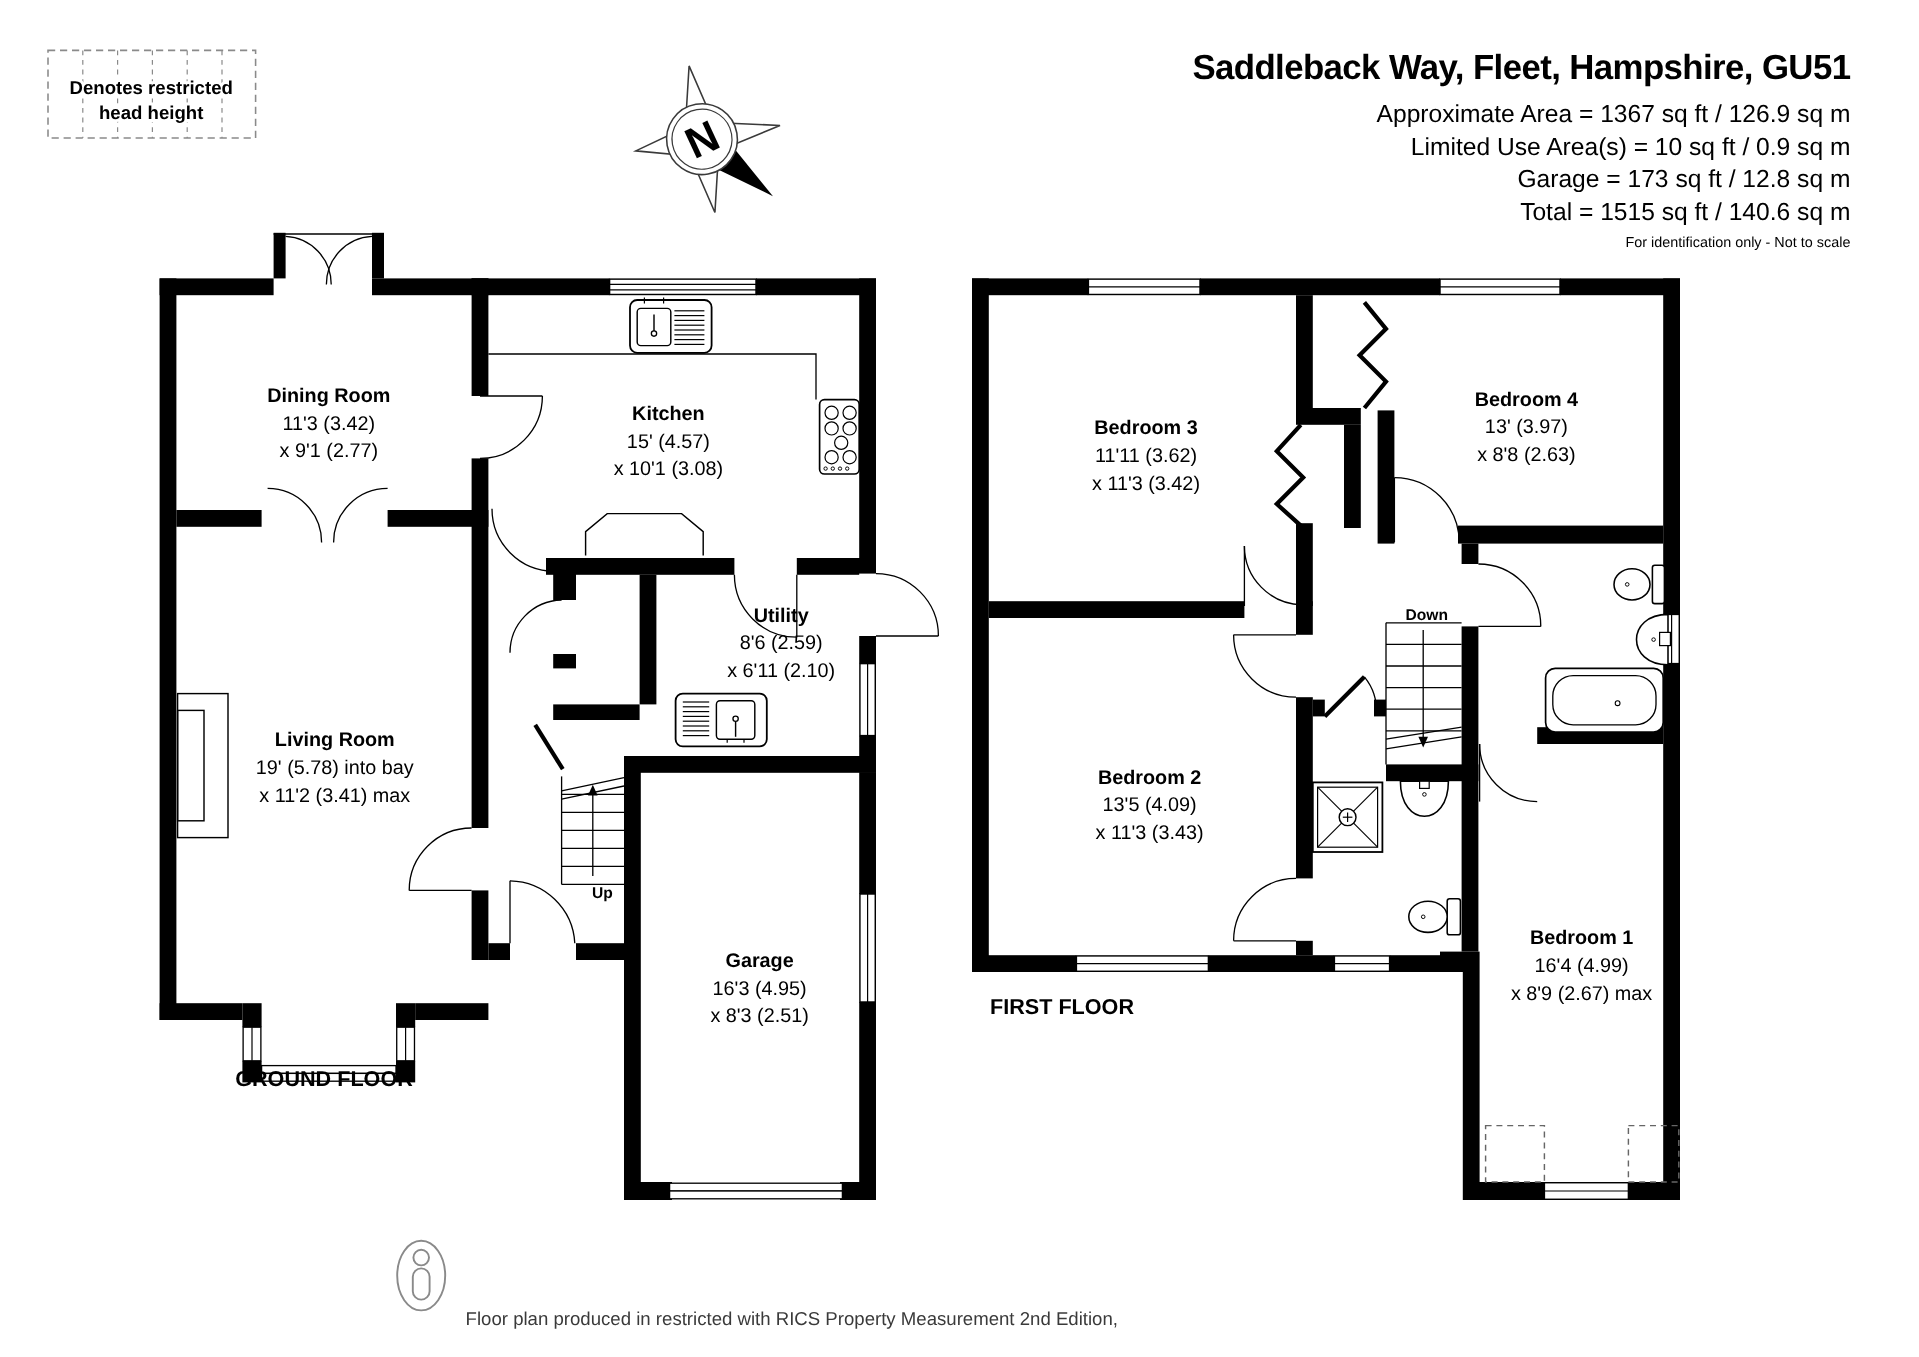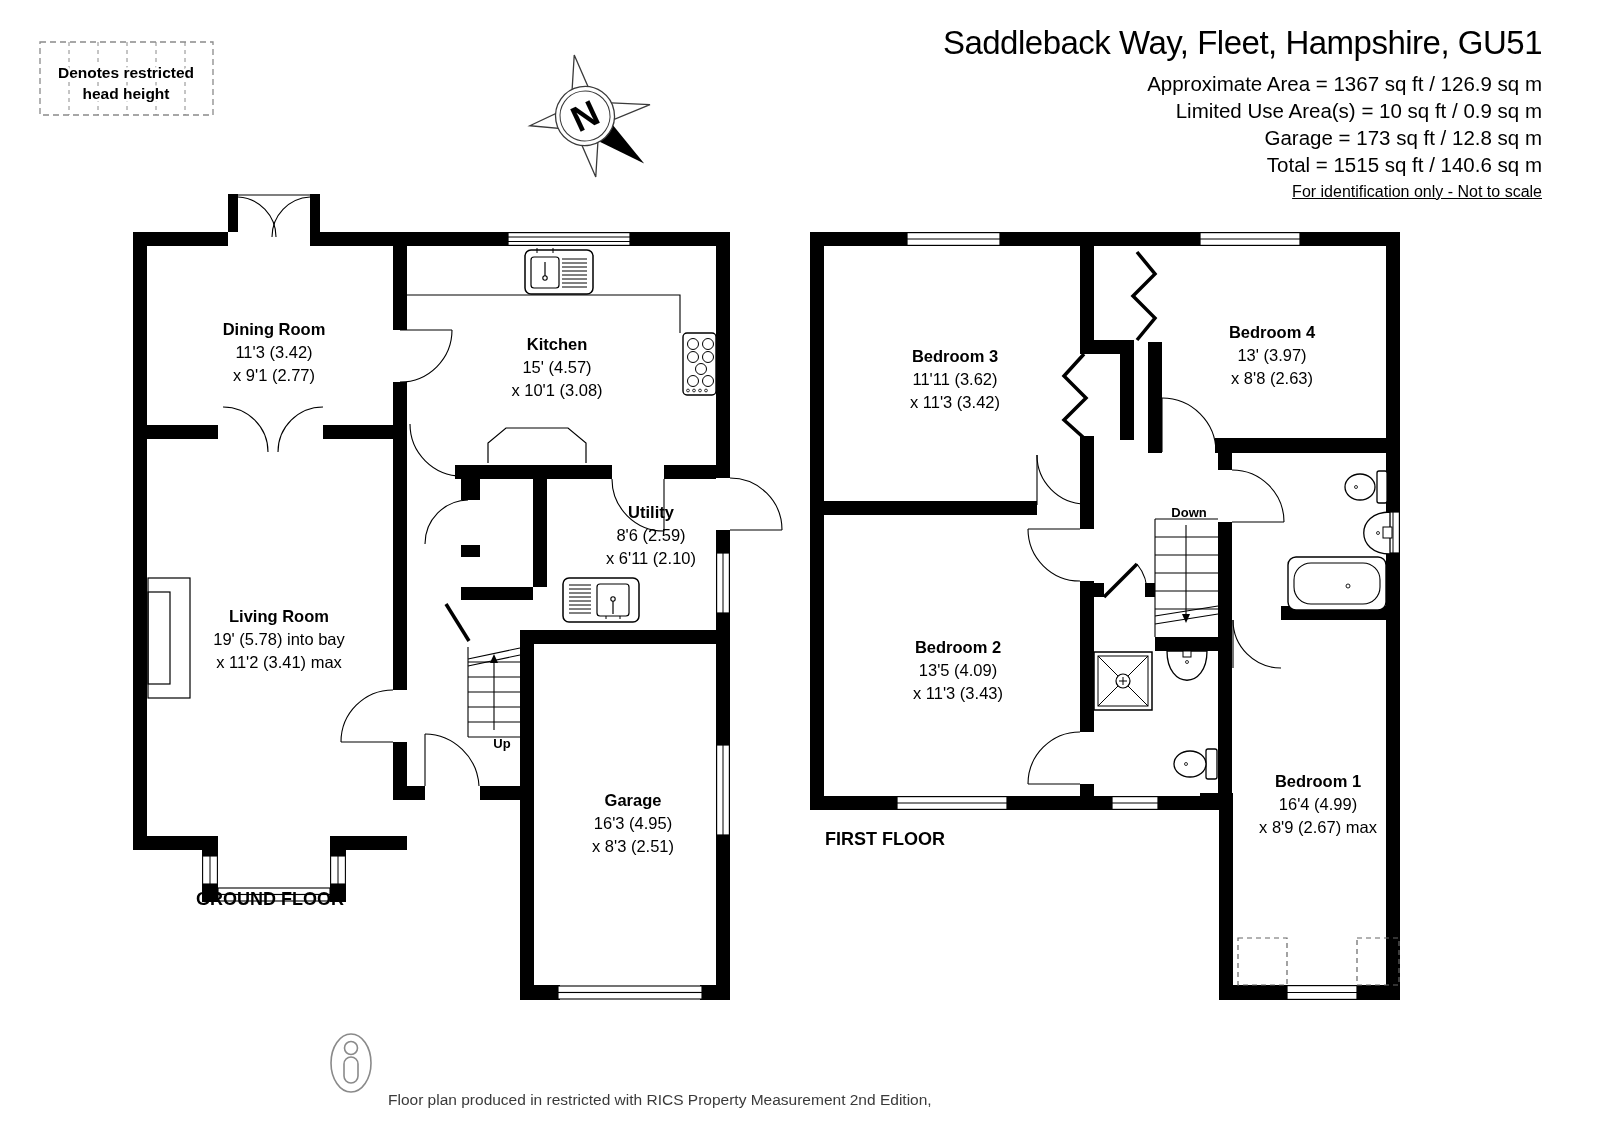--- a/index.html
+++ b/index.html
@@ -2,23 +2,23 @@
 <html><head>
 <meta charset="utf-8">
 <style>
   html,body { margin:0; padding:0; background:#fff; }
   #page {
     position:relative; width:1599px; height:1131px; background:#fff;
     font-family:"Liberation Sans","DejaVu Sans",sans-serif; color:#000; overflow:hidden;
   }
   #plan-svg { position:absolute; left:0; top:0; }
   .header { position:absolute; top:24px; right:57px; text-align:right; }
-  .header-title { font-size:33px; font-weight:normal; letter-spacing:-0.5px; margin-bottom:8px; }
+  .header-title { font-size:29px; font-weight:bold; letter-spacing:-0.5px; margin-bottom:8px;margin-top:17px; }
   .header-line { font-size:20.5px; line-height:27px; }
-  .header-disclaimer { font-size:16px; margin-top:5px;text-decoration:underline; }
+  .header-disclaimer { font-size:12px; margin-top:5px; }
   .footer { position:absolute; left:328px; top:1030px; display:flex; gap:14px; color:#3a3a3a; align-items:flex-start; }
   .footer-lines { font-size:15.5px; line-height:22.5px; white-space:pre-wrap; padding-top:14px; }
   .logo { position:absolute; left:1082px; top:1012px; }
   svg text { font-family:"Liberation Sans","DejaVu Sans",sans-serif; }
   .room-name { font-size:16.5px; font-weight:bold; }
   .room-dim  { font-size:16.5px; }
   .floor-label { font-size:18px; font-weight:bold; }
   .stair-label { font-size:13px; font-weight:bold; }
   .legend-text { font-size:15.5px; font-weight:bold; }
 </style>

